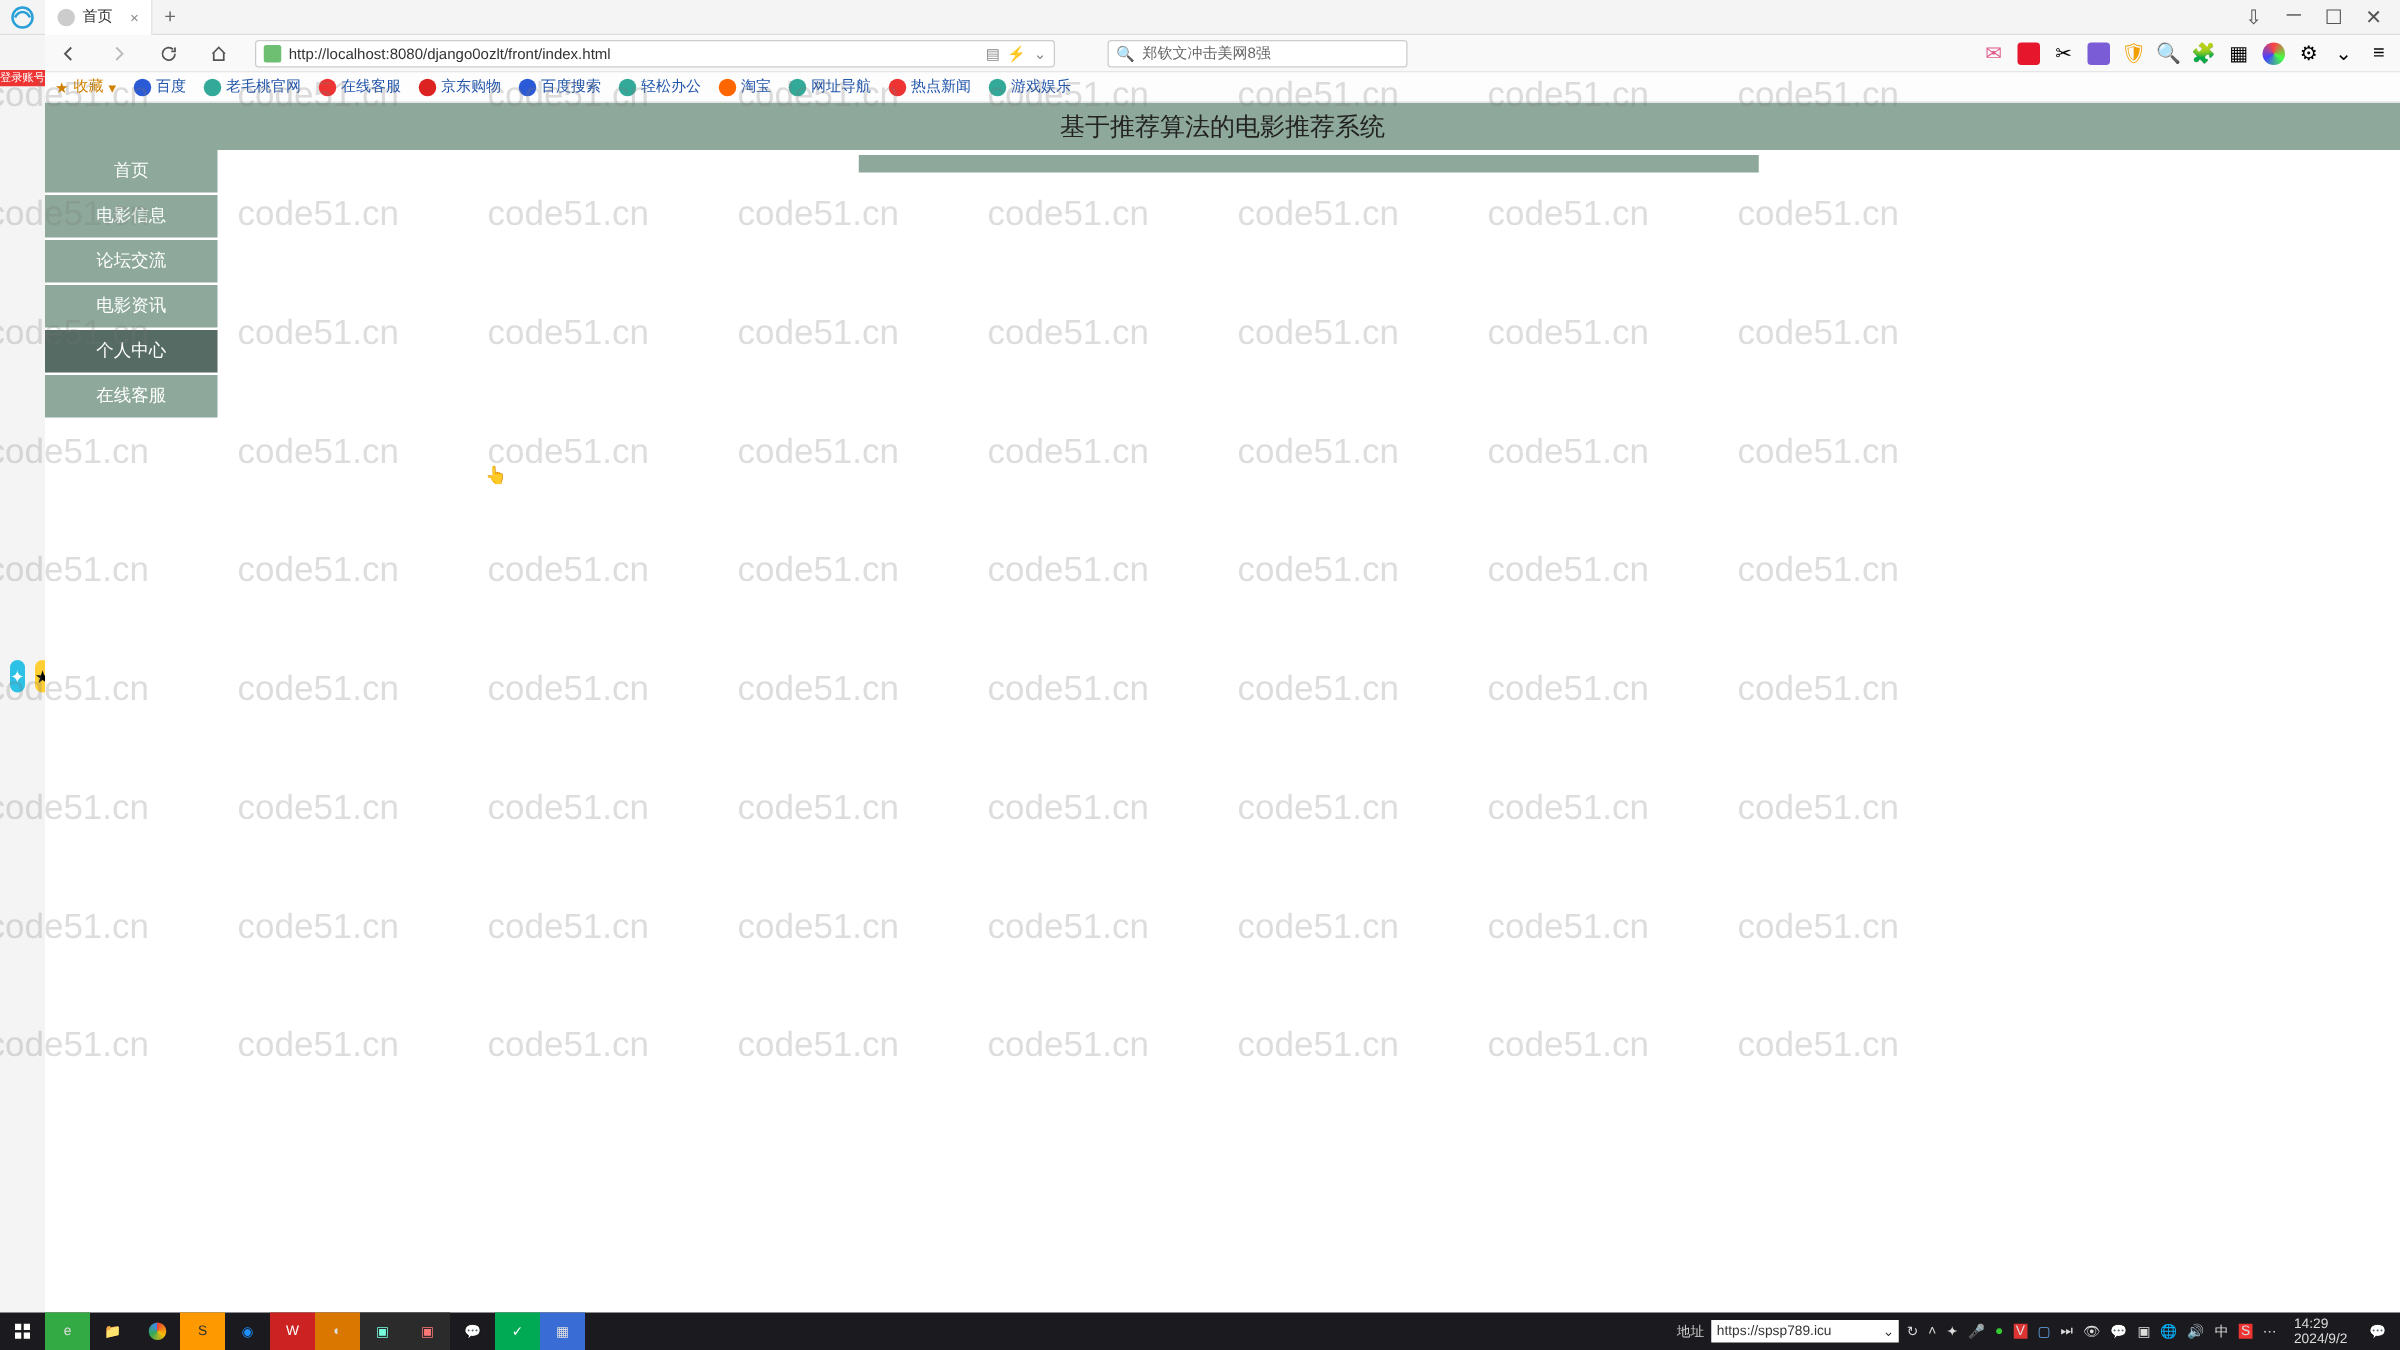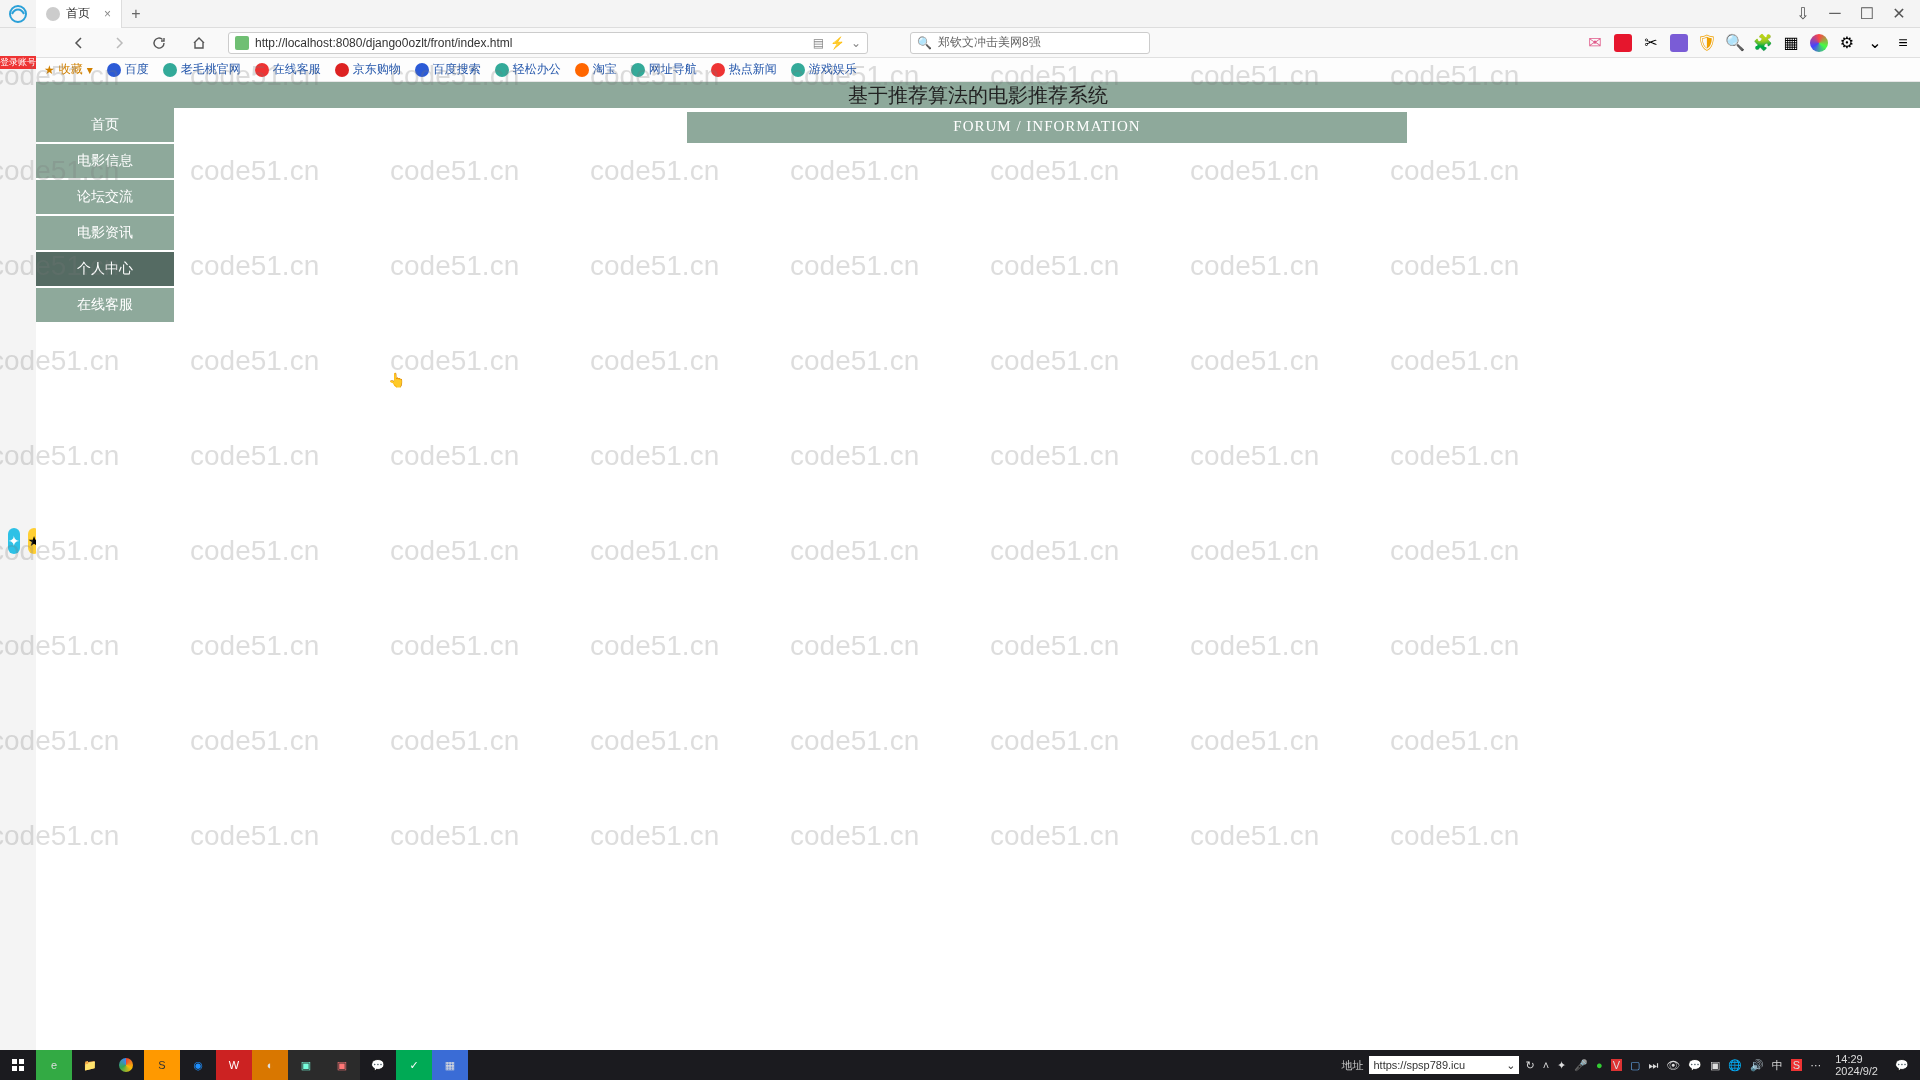--- a/index.html
+++ b/index.html
@@ -8,21 +8,21 @@
 
 .tabbar { height:28px; background:#f4f4f4; display:flex; align-items:center; border-bottom:1px solid #ddd; }
 .tabbar .logo { width:36px; height:28px; display:flex; align-items:center; justify-content:center; }
 .tabbar .tab { display:flex; align-items:center; height:28px; padding:0 10px; background:#fff; border-right:1px solid #ddd; font-size:12px; color:#333; max-width:170px; gap:6px; }
 .tabbar .tab .fav { width:14px; height:14px; border-radius:50%; background:#ccc; }
 .tabbar .tab .close { margin-left:8px; color:#888; cursor:pointer; }
 .tabbar .addtab { width:28px; text-align:center; color:#666; font-size:16px; cursor:pointer; }
 .tabbar .winctrl { margin-left:auto; display:flex; gap:14px; padding-right:12px; color:#555; }
 .tabbar .winctrl span { width:18px; text-align:center; cursor:pointer; }
 
-.addrrow { height:30px; background:#f9f9f9; border-bottom:1px solid #e0e0e0; display:flex; align-items:center; padding:0 8px; gap:18px;margin-left:24px; }
+.addrrow { height:30px; background:#f9f9f9; border-bottom:1px solid #e0e0e0; display:flex; align-items:center; padding:0 8px; gap:18px; }
 .nav-ico { width:22px; height:22px; display:flex; align-items:center; justify-content:center; color:#555; cursor:pointer; }
 .urlbox { flex:0 0 640px; height:22px; background:#fff; border:1px solid #ccc; border-radius:3px; display:flex; align-items:center; padding:0 6px; font-size:12px; gap:6px; }
 .urlbox .shield { width:14px; height:14px; background:#6fbf73; border-radius:2px; }
 .urlbox .url { color:#333; }
 .urlbox .endico { margin-left:auto; display:flex; gap:6px; color:#888; }
 .searchbox { flex:0 0 240px; height:22px; background:#fff; border:1px solid #ccc; border-radius:3px; display:flex; align-items:center; padding:0 6px; font-size:12px; color:#666; gap:6px; margin-left:24px; }
 .ext-icos { margin-left:auto; display:flex; gap:10px; align-items:center; }
 .ext-icos span { width:18px; height:18px; display:flex; align-items:center; justify-content:center; cursor:pointer; }
 
 .bmrow { height:24px; background:#fdfdfd; border-bottom:1px solid #e6e6e6; display:flex; align-items:center; padding:0 8px; gap:14px; font-size:12px; }
@@ -30,21 +30,21 @@
 .bmrow .bm .ic { width:14px; height:14px; border-radius:50%; background:#f0a030; }
 .bmrow .fav-lbl { color:#d08000; display:flex; align-items:center; gap:4px; }
 
 
 .leftdock { position:absolute; left:0; top:28px; width:36px; bottom:30px; background:#f4f4f4; display:flex; flex-direction:row; align-items:center; padding-top:4px; gap:8px; }
 .leftdock .dk { width:26px; height:26px; border-radius:6px; display:flex; align-items:center; justify-content:center; font-size:14px; cursor:pointer; }
 .leftdock .badge { position:absolute; top:28px; left:0; width:36px; font-size:9px; color:#fff; background:#e33; text-align:center; }
 
 
 .viewport { position:absolute; left:36px; right:0; top:82px; bottom:30px; background:#fff; overflow:hidden; }
-.apptitle { height:26px; background:#8ea99b; color:#222; display:flex; align-items:center; justify-content:center; font-size:20px; font-weight:500; }
+.apptitle { height:38px; background:#8ea99b; color:#222; display:flex; align-items:center; justify-content:center; font-size:20px; font-weight:500; }
 .pagebody { display:flex; height:calc(100% - 38px); }
 .sidenav { width:138px; display:flex; flex-direction:column; gap:2px; }
 .sidenav .navitm { height:34px; background:#8ea99b; color:#fff; display:flex; align-items:center; justify-content:center; font-size:14px; cursor:pointer; }
 .sidenav .navitm.active { background:#556b63; }
 .mainpane { flex:1; padding:0 20px; }
 .panel { width:720px; margin:0 auto; }
 .panel-hd { background:#8ea99b; color:#fff; text-align:center; padding:6px 0 8px; margin-top:4px; }
 .panel-hd .en { font-family:Georgia,serif; font-size:15px; letter-spacing:1px; }
 .panel-hd .cn { font-size:16px; }
 .tbl { width:100%; margin-top:18px; font-size:13px; }
@@ -217,21 +217,20 @@
       <div class="navitm">首页</div>
       <div class="navitm">电影信息</div>
       <div class="navitm">论坛交流</div>
       <div class="navitm">电影资讯</div>
       <div class="navitm active">个人中心</div>
       <div class="navitm">在线客服</div>
     </div>
     <div class="mainpane">
       <div class="panel">
         <div class="panel-hd">
-          <div class="en">FORUM / INFORMATION</div>
         </div>
       </div>
     </div>
   </div>
 </div>
 
 <div class="wm" id="wm">
 <span style="left: -10px; top: 60px;">code51.cn</span>
     <span style="left: 190px; top: 60px;">code51.cn</span>
     <span style="left: 390px; top: 60px;">code51.cn</span>

